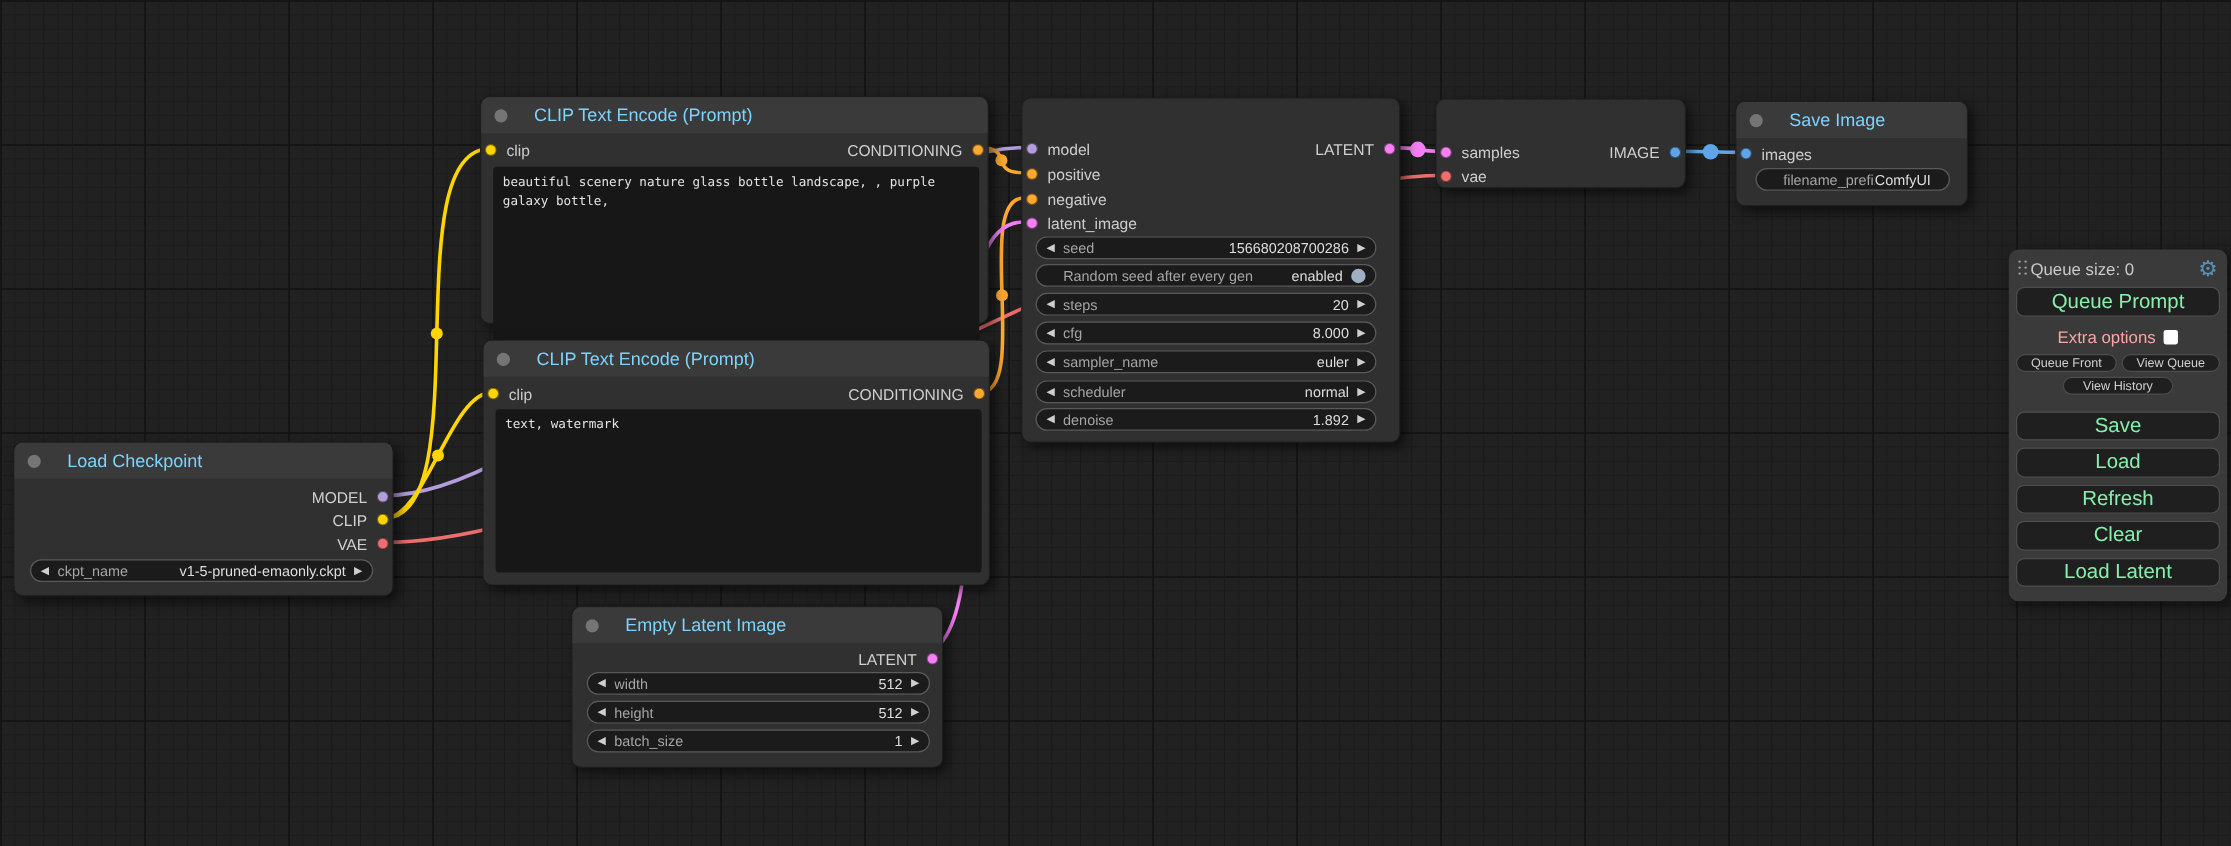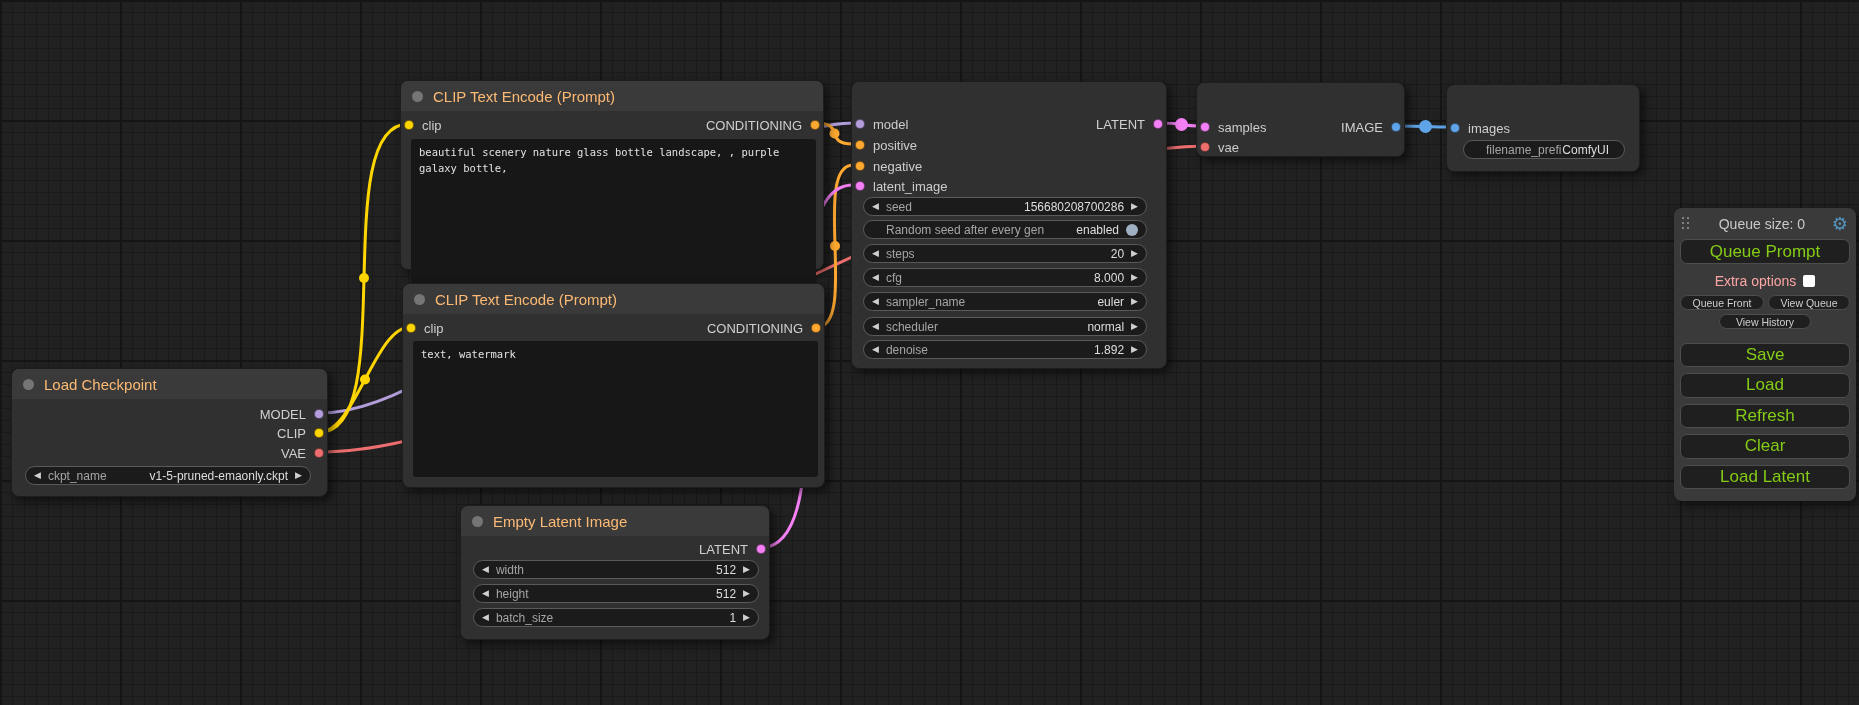--- a/index.html
+++ b/index.html
@@ -9,22 +9,22 @@
     background-color:#212121;
     background-image:
       linear-gradient(#151515 2px, transparent 2px),
       linear-gradient(90deg,#151515 2px, transparent 2px),
       linear-gradient(#1a1a1a 1px, transparent 1px),
       linear-gradient(90deg,#1a1a1a 1px, transparent 1px);
     background-size:120px 120px,120px 120px,12px 12px,12px 12px; }
   #links { position:absolute; left:0; top:0; z-index:1; pointer-events:none; }
   .node { position:absolute; background:#303030; border-radius:8px; z-index:2;
           box-shadow:4px 4px 10px rgba(0,0,0,0.55); border:1px solid #1d1d1d; }
-  .node-header { height:30px; display:flex; align-items:center; gap:10px; padding:11px 11px;
-          background:#3a3a3a; border-radius:7px 7px 0 0; font-size:15px; color:#fdba74; }
+  .node-header { height:30px; display:flex; align-items:center; gap:22px; padding:11px 11px;
+          background:#3a3a3a; border-radius:7px 7px 0 0; font-size:15px; color:#7dd3fc; }
   .title-dot { width:11px; height:11px; border-radius:50%; background:#757575; flex:0 0 auto; }
   .in-slot { position:absolute; left:3px; height:14px; display:flex; align-items:center;
              gap:8px; font-size:13px; color:#cdcdcd; }
   .out-slot { position:absolute; right:3px; height:14px; display:flex; align-items:center;
              gap:8px; font-size:13px; color:#d0d0d0; }
   .slot-dot { width:10px; height:10px; border-radius:50%; background:#888;
               border:1px solid rgba(10,10,10,0.55); flex:0 0 auto; }
   .prompt-box { position:absolute; background:#171717; border-radius:3px; color:#e2e2e2;
               font-family:"DejaVu Sans Mono",monospace; font-size:10.5px; line-height:1.55;
               padding:5px 8px; white-space:pre-wrap; overflow:hidden; }
@@ -37,23 +37,23 @@
   .widget .wvalue { margin-right:7px; color:#dedede; white-space:nowrap; }
   .widget.no-arrows .wlabel { margin-left:14px; }
   .toggle-knob { width:12px; height:12px; border-radius:50%; flex:0 0 auto; }
   
   .queue-panel { position:absolute; left:1674px; top:208px; width:182px; height:293px;
       background:#3a3a3a; border-radius:8px; z-index:5; padding:7px 6px 6px 6px;
       box-shadow:4px 4px 12px rgba(0,0,0,0.55); display:flex; flex-direction:column; }
   .qp-titlerow { display:flex; align-items:center; height:18px; margin:0 2px 6px 2px; }
   .drag-dots { display:grid; grid-template-columns:5px 5px; grid-auto-rows:5px; flex:0 0 auto; }
   .drag-dots i { width:2px; height:2px; border-radius:50%; background:#9a9a9a; display:block; }
-  .qp-title { flex:1 1 auto; text-align:center; font-size:14px; color:#c9c9c9; }
+  .qp-title { flex:1 1 auto; text-align:left; font-size:14px; color:#c9c9c9; }
   .gear { font-size:18px; line-height:1; flex:0 0 auto; }
-  .btn { background:#1f1f1f; border:1px solid #4d4d4d; border-radius:7px; color:#84cc16;
+  .btn { background:#1f1f1f; border:1px solid #4d4d4d; border-radius:7px; color:#86efac;
       display:flex; align-items:center; justify-content:center; cursor:default; }
   .btn-big { height:26px; font-size:17px; margin-bottom:6px; }
   .btn-queue { height:27px; font-size:17px; margin-bottom:9px; }
   .extra-row { display:flex; align-items:center; justify-content:center; gap:7px;
       font-size:14px; color:#fca5a5; height:16px; margin-bottom:6px; }
   .checkbox { width:12px; height:12px; background:#ffffff; border-radius:2px; flex:0 0 auto; }
   .small-row { display:flex; gap:4px; margin-bottom:4px; }
   .btn-small { height:15px; font-size:10.5px; border-radius:8px; flex:1 1 auto; color:#cfcfcf; }
   .btn-history { height:15px; font-size:10.5px; border-radius:8px; width:92px;
       margin:0 auto 14px auto; color:#cfcfcf; }
@@ -214,31 +214,35 @@
       <span class="slot-dot" style="background: rgb(237, 110, 110);"></span>
       <span>vae</span>
     </div>
     <div class="out-slot" style="top:37px">
       <span>IMAGE</span>
       <span class="slot-dot" style="background: rgb(95, 164, 232);"></span>
     </div>
   </div>
 
   <div class="node" style="left:1446px;top:84px;width:194px;height:88px">
+    <div class="node-header">
+      <span class="title-dot"></span>
+      <span>Save Image</span>
+    </div>
     <div class="in-slot" style="top:36px">
       <span class="slot-dot" style="background: rgb(95, 164, 232);"></span>
       <span>images</span>
     </div>
     <div class="widget no-arrows" style="left:16px;top:55px;width:162px">
       <span class="wlabel">filename_prefix</span>
       <span class="wvalue">ComfyUI</span>
     </div>
   </div>
 
-  <div class="node" style="left:460px;top:505px;width:310px;height:135px">
+  <div class="node" style="left:476px;top:505px;width:310px;height:135px">
     <div class="node-header">
       <span class="title-dot"></span>
       <span>Empty Latent Image</span>
     </div>
     <div class="out-slot" style="top:36px">
       <span>LATENT</span>
       <span class="slot-dot" style="background: rgb(245, 128, 245);"></span>
     </div>
     <div class="widget" style="left:12px;top:54px;width:286px">
       <span class="arrow">◀</span>

